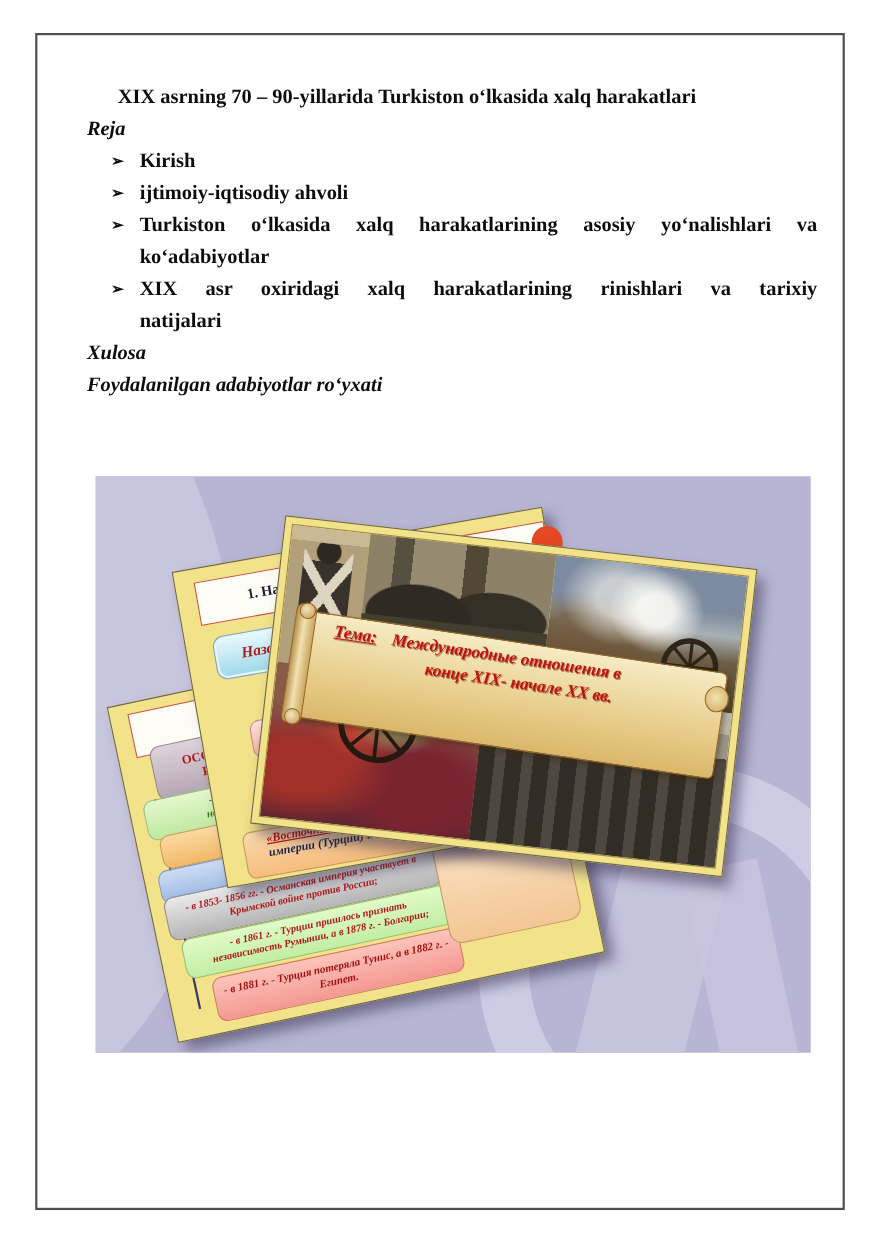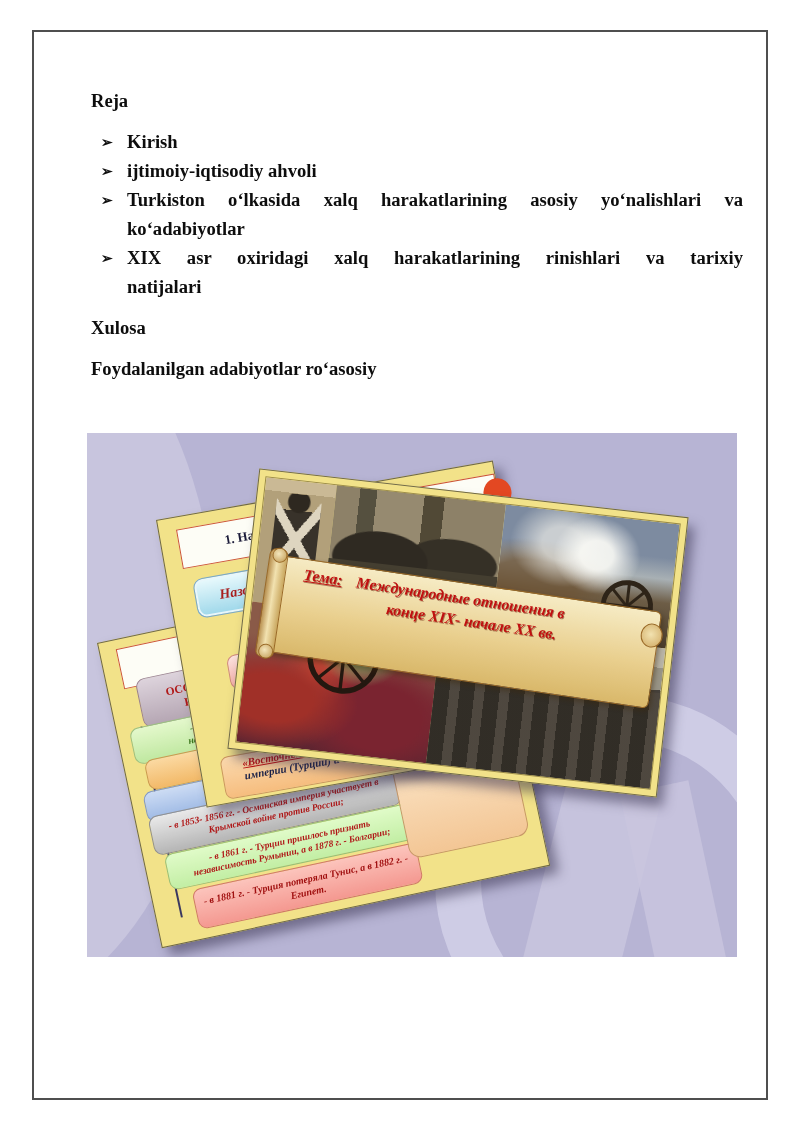--- a/index.html
+++ b/index.html
@@ -3,21 +3,21 @@
 <meta charset="utf-8">
 <style>
   html,body{margin:0;padding:0;background:#ffffff;width:800px;height:1131px;position:relative;
     font-family:"Liberation Serif", serif;-webkit-font-smoothing:antialiased;}
   .frame{position:absolute;left:32px;top:30px;width:732px;height:1066px;border:2px solid #4f4f4f;background:#fff;}
 
   
   .doc{position:absolute;left:45px;top:42px;width:664px;color:#0d0d0d;font-weight:bold;
        font-size:18.6px;line-height:29px;}
   .doc-title{text-indent:28px;white-space:nowrap;}
-  .plain{margin:12px;}
+  .plain{margin:0;font-style:italic;}
   .item{position:relative;padding-left:48px;margin:0;}
   .marker{position:absolute;left:22px;top:1px;font-size:14px;}
   .jline{text-align:justify;text-align-last:justify;}
 
   
   .figure{position:absolute;left:53px;top:401px;width:650px;height:524px;background:#b7b4d4;overflow:hidden;}
   .blob-left{position:absolute;left:-370px;top:-170px;width:500px;height:760px;background:#c8c5de;border-radius:50%;}
   .ray1{position:absolute;left:452px;top:352px;width:96px;height:230px;background:#c9c6de;transform:rotate(14deg);opacity:.85;}
   .ray2{position:absolute;left:556px;top:352px;width:70px;height:230px;background:#c9c6de;transform:rotate(-12deg);opacity:.8;}
   .arc{position:absolute;right:-70px;bottom:-110px;width:280px;height:280px;border-radius:50%;
@@ -136,20 +136,21 @@
   .btext .bl1{white-space:nowrap;}
   .btext .blabel{text-decoration:underline;margin-right:14px;}
   .btext .bl2{text-align:center;}
 </style>
 </head>
 <body>
 
 <div class="frame">
 
   <div class="doc">
+    <div class="doc-title">XIX asrning 70 – 90-yillarida Turkiston o‘lkasida xalq harakatlari</div>
     <div class="plain">Reja</div>
 
     <div class="item">
       <span class="marker">➢</span>
       <div>Kirish</div>
     </div>
 
     <div class="item">
       <span class="marker">➢</span>
       <div>ijtimoiy-iqtisodiy ahvoli</div>
@@ -161,21 +162,21 @@
       <div>ko‘adabiyotlar</div>
     </div>
 
     <div class="item">
       <span class="marker">➢</span>
       <div class="jline">XIX asr oxiridagi xalq harakatlarining rinishlari va tarixiy</div>
       <div>natijalari</div>
     </div>
 
     <div class="plain">Xulosa</div>
-    <div class="plain">Foydalanilgan adabiyotlar ro‘asosiy</div>
+    <div class="plain">Foydalanilgan adabiyotlar ro‘yxati</div>
   </div>
 
   <div class="figure">
     <div class="blob-left"></div>
     <div class="ray1"></div>
     <div class="ray2"></div>
     <div class="arc"></div>
 
     <div class="slide slide-left">
       <div class="band ls-band">1. Н</div>

